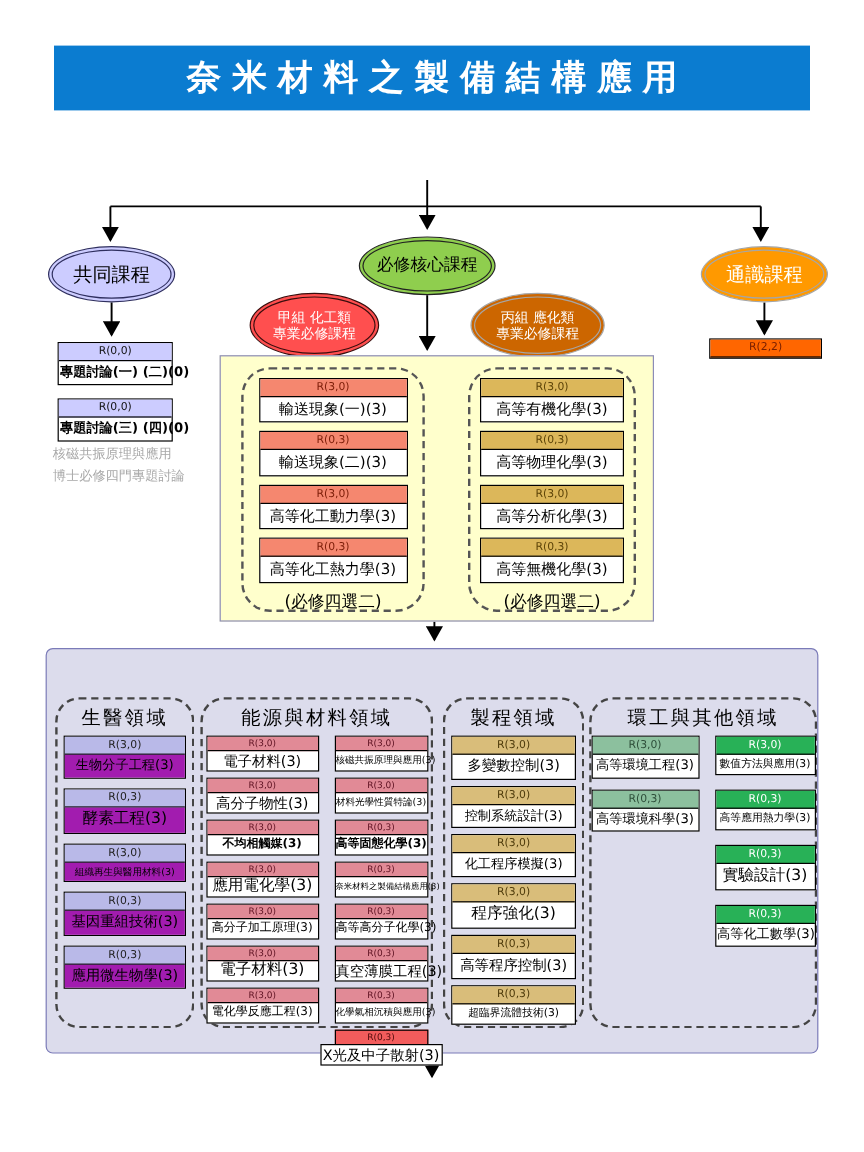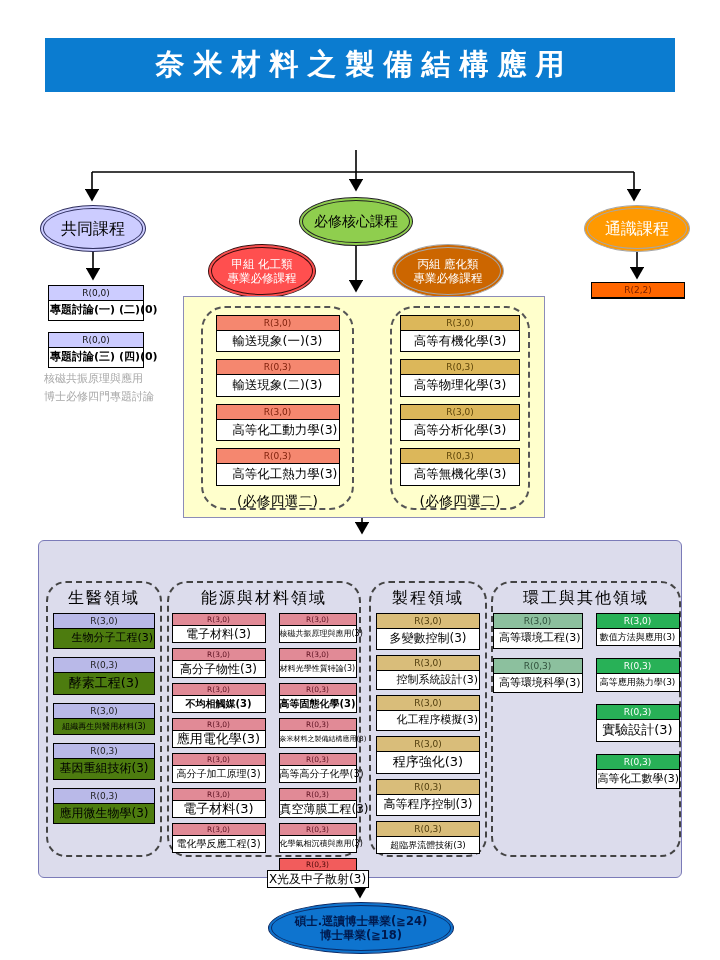--- a/index.html
+++ b/index.html
@@ -53,21 +53,21 @@
   .domcol{position:absolute;top:40px;height:276px;border:2px dashed #444;border-radius:20px;
           box-sizing:border-box;display:flex;flex-direction:column;align-items:center;padding-top:4px;}
   .domtitle{font-size:16px;letter-spacing:2px;line-height:22px;margin-bottom:4px;white-space:nowrap;}
   .col-biomed{left:7px;width:116px;}
   .col-energy{left:128px;width:194px;}
   .col-process{left:330px;width:118px;}
   .col-env{left:452px;width:190px;}
 
   .col-biomed .cbox{width:102px;margin-bottom:8px;}
   .col-biomed .hd{background:#b9b9e8;color:#222;}
-  .col-biomed .bd{background:#4d7c0f;}
+  .col-biomed .bd{background:#a21caf;}
 
   .twocol{display:flex;width:100%;justify-content:center;gap:13px;}
   .subcol{display:flex;flex-direction:column;}
   .col-energy .cbox{margin-bottom:5px;}
   .col-energy .subcol1 .cbox{width:94px;}
   .col-energy .subcol2 .cbox{width:78px;}
   .col-energy .hd{background:#e18a96;color:#5c1020;font-size:7.5px;padding:0;line-height:11px;}
   .col-energy .bd{padding:1px 0;line-height:14px;}
   .hd-hot{background:#f25c5c !important;color:#4d0808 !important;}
   .bd-xray{width:100px;margin-left:-12px;background:#fff;border:1px solid #000;margin-top:-1px;}
@@ -76,21 +76,21 @@
   .col-process .hd{background:#d9bd7a;color:#4f3c0c;}
 
   .col-env .cbox{margin-bottom:9px;}
   .col-env .subcol1 .cbox{width:90px;}
   .col-env .subcol2 .cbox{width:84px;}
   .col-env .subcol1 .hd{background:#8cc09e;color:#2e4e3a;}
   .col-env .subcol2 .hd{background:#28b157;color:#fff;}
   .col-env .subcol2 .cbox{margin-bottom:12px;}
 
   .fs7{font-size:7px;}  .fs8{font-size:8px;}  .fs9{font-size:9px;}
-  .fs10{font-size:10px;} .fs11{font-size:11px;text-align:right;} .fs12{font-size:12px;} .fs13{font-size:13px;}
+  .fs10{font-size:10px;} .fs11{font-size:11px;} .fs12{font-size:12px;} .fs13{font-size:13px;}
   .b{font-weight:bold;}
 </style>
 </head>
 <body>
 
 <div id="page">
 
   <svg id="arrows" viewBox="0 0 720 960">
     <defs>
       <marker id="ah" markerWidth="9" markerHeight="9" refX="7" refY="4.5" orient="auto">
@@ -344,18 +344,14 @@
           <div class="cbox">
             <div class="hd">R(0,3)</div>
             <div class="bd fs11">高等化工數學(3)</div>
           </div>
         </div>
       </div>
     </div>
 
   </div>
 
-  <div class="ellipse el-grad">
-    <span>碩士.逕讀博士畢業(≧24)</span>
-    <span>博士畢業(≧18)</span>
-  </div>
 
 </div>
 
 </body></html>

